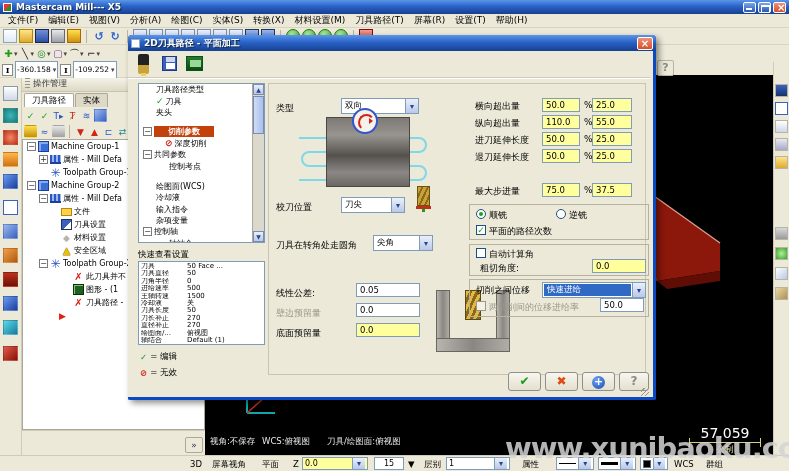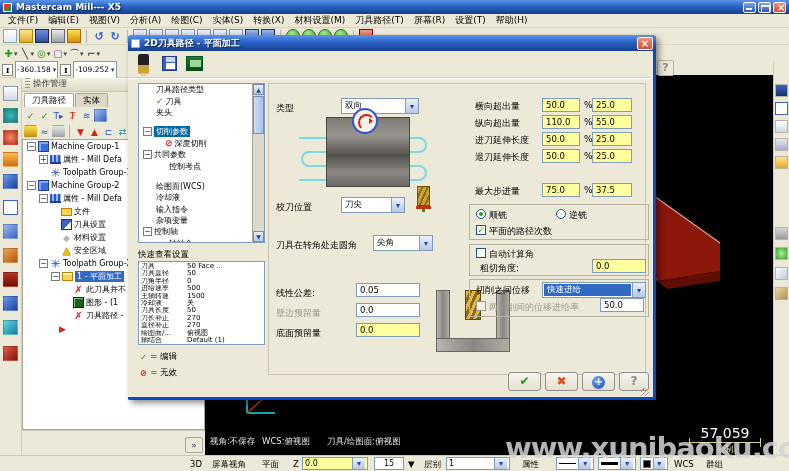--- a/index.html
+++ b/index.html
@@ -112,21 +112,21 @@
   .endmill-lg::after{content:"";position:absolute;left:3px;bottom:-2px;width:5px;height:3px;background:#e8d060;}
   .dfloppy{position:absolute;left:34px;top:5px;width:15px;height:15px;background:#3a5fc0;border:1px solid #223a80;}
   .dfloppy::before{content:"";position:absolute;left:3px;top:0;width:9px;height:5px;background:#cfd8ea;}
   .dfloppy::after{content:"";position:absolute;left:3px;bottom:1px;width:9px;height:6px;background:#fff;}
   .dpost{position:absolute;left:58px;top:5px;width:17px;height:15px;background:linear-gradient(180deg,#2a7a2a,#0c4a0c);border:1px solid #052;}
   .dpost::after{content:"";position:absolute;left:3px;top:3px;width:11px;height:7px;background:#9ad89a;}
 
   .dtree{position:absolute;left:10px;top:32px;width:127px;height:160px;background:#fff;border:1px solid #7f9db9;font-size:8px;overflow:hidden;}
   .dtrow{height:11.4px;display:flex;align-items:center;white-space:nowrap;padding-left:17px;}
   .dtrow .exp{margin-left:-13px;}
-  .dtrow.sel .dlbl{background:#0369a1;color:#fff;padding:0 2px;}
+  .dtrow.sel .dlbl{background:#c2410c;color:#fff;padding:0 14px;font-weight:bold;}
   .ck{color:#1a9c1a;font-weight:bold;margin-right:2px;font-size:9px;}
   .ck::before{content:"✓";}
   .inv{color:#cc2215;font-weight:bold;margin-right:2px;font-size:9px;}
   .inv::before{content:"⊘";}
   .dscroll{position:absolute;right:0;top:0;width:12px;height:158px;background:#dcd8cc;border-left:1px solid #aca899;}
   .sbtn{position:absolute;left:0;width:11px;height:11px;background:linear-gradient(180deg,#eaf0fa,#b9c8e8);border:1px solid #7a8db0;font-size:6px;color:#24478f;text-align:center;line-height:10px;}
   .sthumb{position:absolute;left:0;top:12px;width:11px;height:38px;background:linear-gradient(90deg,#cfdcf8,#a8c0ea);border:1px solid #7a8db0;}
 
   .qvtitle{position:absolute;left:10px;top:198px;font-size:8.5px;}
   .qv{position:absolute;left:10px;top:210px;width:127px;height:84px;background:#fff;border:1px solid #7f9db9;font-size:7px;padding:1px 2px;overflow:hidden;}
@@ -364,25 +364,20 @@
         </div>
       <div class="orow" style="padding-left:38px">
           <span class="oic warn">▲</span>
           <span class="olbl">安全区域</span>
         </div>
       <div class="orow" style="padding-left:16px">
           <span class="exp minus"></span>
           <span class="oic gear">✳</span>
           <span class="olbl">Toolpath Group-2</span>
         </div>
-      <div class="orow sel" style="padding-left:28px">
-          <span class="exp minus"></span>
-          <span class="oic foldopen"></span>
-          <span class="olbl">1 - 平面加工</span>
-        </div>
       <div class="orow" style="padding-left:50px">
           <span class="oic rx">✗</span>
           <span class="olbl">此刀具并不</span>
         </div>
       <div class="orow" style="padding-left:50px">
           <span class="oic geom"></span>
           <span class="olbl">图形 - (1</span>
         </div>
       <div class="orow" style="padding-left:50px">
           <span class="oic rx">✗</span>

